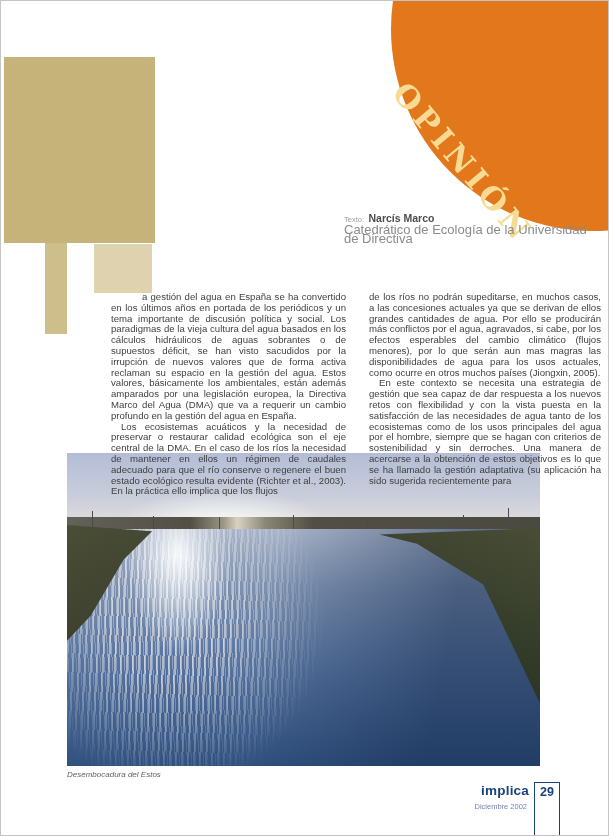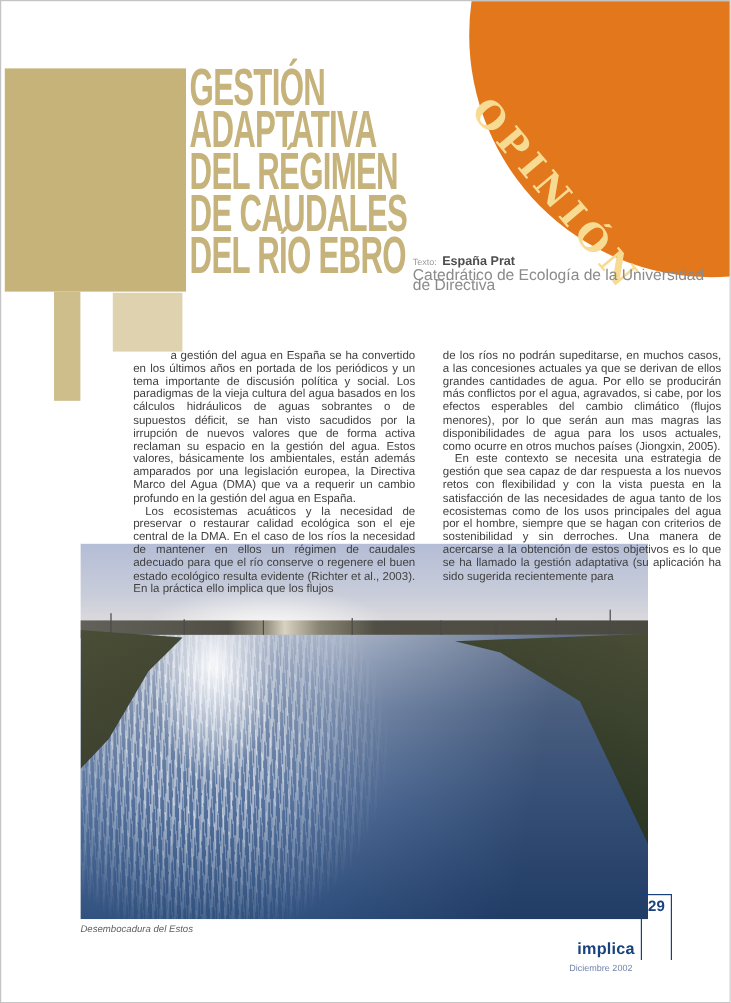--- a/index.html
+++ b/index.html
@@ -91,21 +91,21 @@
   .caption {
     position:absolute; left:66px; top:769px; z-index:3;
     font-size:8px; font-style:italic; color:#5f5f5f;
   }
   
   .f-brand {
     position:absolute; right:79px; top:782px; z-index:3;
     font-size:13.5px; font-weight:bold; color:#17427c; letter-spacing:0.2px;
   }
   .f-box {
-    position:absolute; left:533px; top:744px; width:26px; height:55px; z-index:3;
+    position:absolute; left:533px; top:781px; width:26px; height:55px; z-index:3;
     border:1px solid #17427c; border-bottom:none; box-sizing:border-box;
     text-align:center;
   }
   .f-page { display:block; margin-top:2px; font-size:12.5px; font-weight:bold; color:#17427c; }
   .f-date {
     position:absolute; right:81px; top:801px; z-index:3;
     font-size:7.5px; color:#7384ab;
   }
 </style>
 </head>
@@ -113,32 +113,25 @@
 
 <div class="page">
 
   <div class="sq-big"></div>
   <div class="dc-stem"></div>
   <div class="dc-sq"></div>
 
   <div class="op-circle"></div>
   <div class="op-text">OPINIÓN</div>
 
-  <h1 class="title">
-    <span class="tline">GESTIÓN</span>
-    <span class="tline">ADAPTATIVA</span>
-    <span class="tline">DEL RÉGIMEN</span>
-    <span class="tline">DE CAUDALES</span>
-    <span class="tline">DEL RÍO EBRO</span>
-  </h1>
 
   <div class="credit">
     <div>
       <span class="credit-label">Texto:</span>
-      <span class="credit-name">España Prat</span>
+      <span class="credit-name">Narcís Marco</span>
     </div>
     <div class="credit-aff">Catedrático de Ecología de la Universidad</div>
     <div class="credit-aff">de Directiva</div>
   </div>
 
   <div class="photo">
     <div class="ph-sky"></div>
     <div class="ph-shore"></div>
     <div class="ph-water"></div>
     <div class="ph-glitter"></div>

